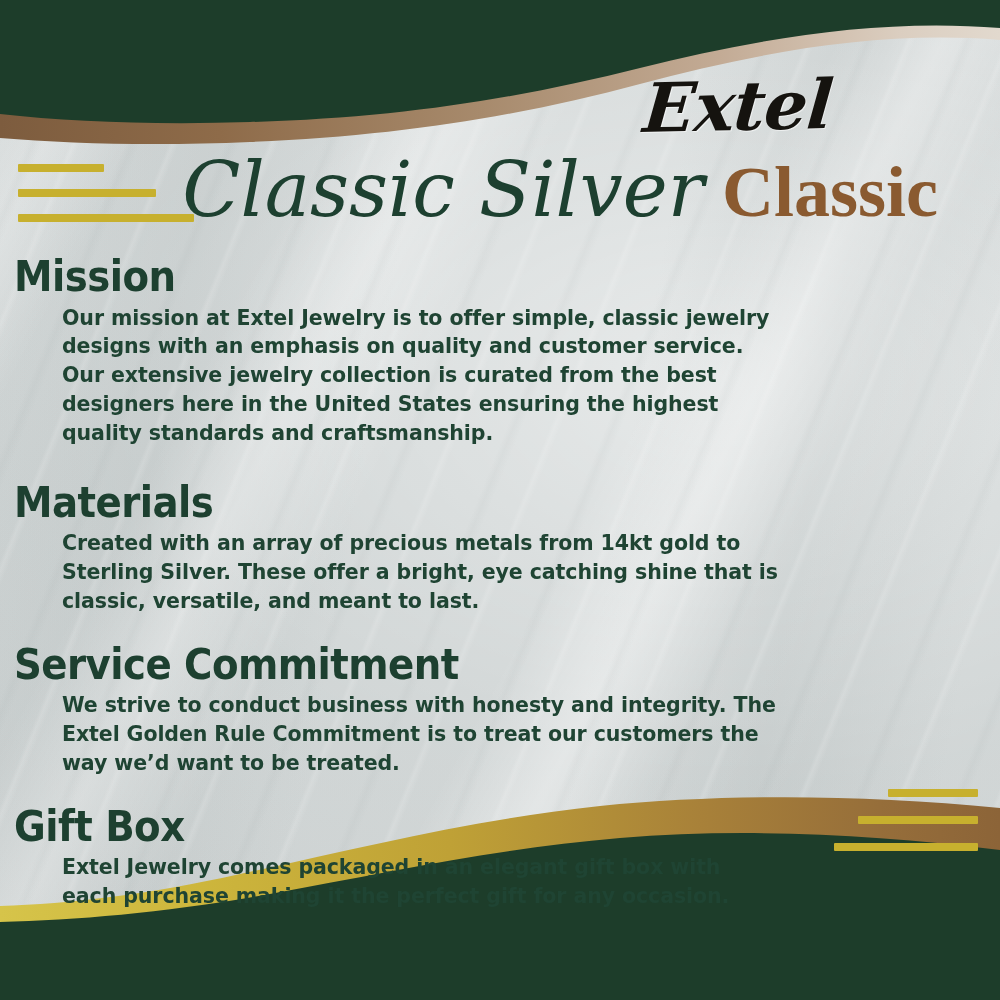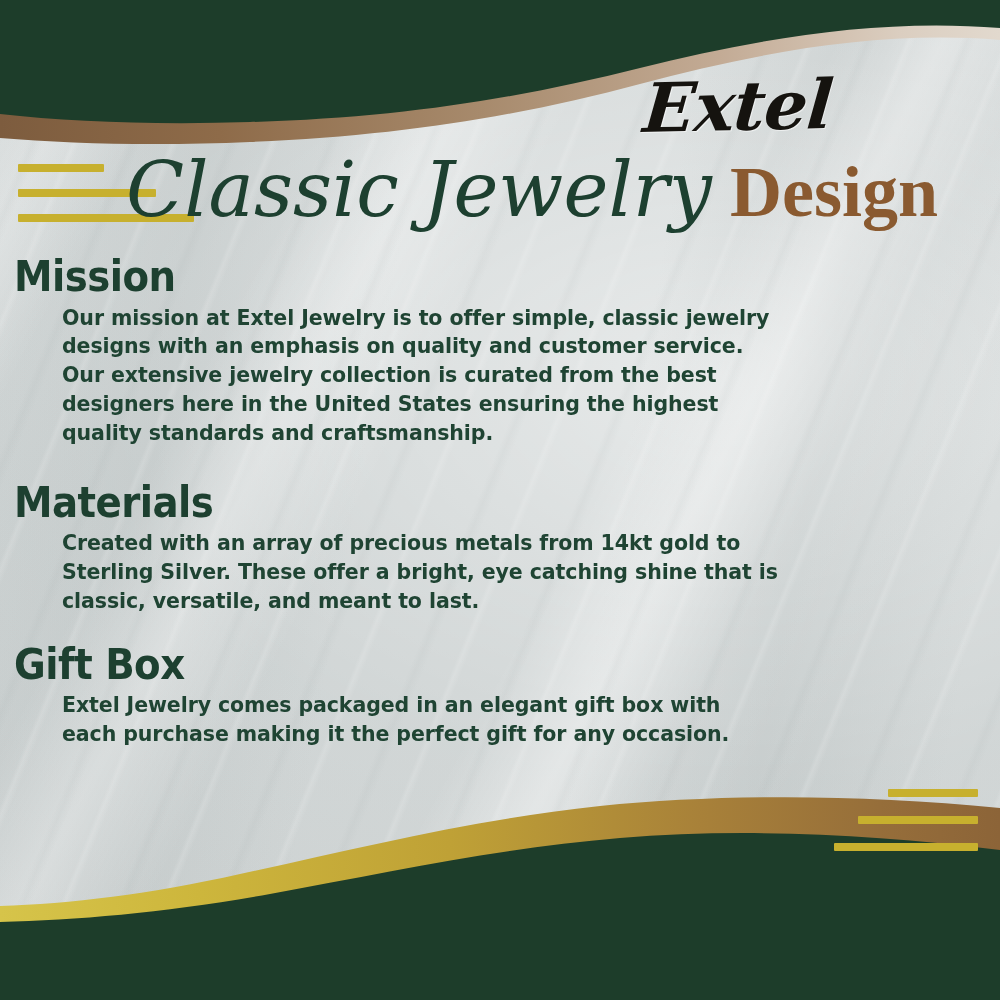--- a/index.html
+++ b/index.html
@@ -222,36 +222,40 @@
 
   <div class="rule-group rules-bottomright">
     <div class="rule"></div>
     <div class="rule"></div>
     <div class="rule"></div>
   </div>
 
   <div class="brand-logo">Extel</div>
 
   <div class="title-row">
-    <span class="title-script">Classic Jewelry</span>
-    <span class="title-serif">Design</span>
+    <span class="title-script">Classic Silver</span>
+    <span class="title-serif">Classic</span>
   </div>
 
   <div class="content">
 
     <div class="section sec-mission">
       <h2 class="section-heading">Mission</h2>
       <p class="section-body">Our mission at Extel Jewelry is to offer simple, classic jewelry designs with an emphasis on quality and customer service. Our extensive jewelry collection is curated from the best designers here in the United States ensuring the highest quality standards and craftsmanship.</p>
     </div>
 
     <div class="section sec-materials">
       <h2 class="section-heading">Materials</h2>
       <p class="section-body">Created with an array of precious metals from 14kt gold to Sterling Silver. These offer a bright, eye catching shine that is classic, versatile, and meant to last.</p>
     </div>
 
+    <div class="section sec-service">
+      <h2 class="section-heading">Service Commitment</h2>
+      <p class="section-body">We strive to conduct business with honesty and integrity. The Extel Golden Rule Commitment is to treat our customers the way we’d want to be treated.</p>
+    </div>
 
     <div class="section sec-giftbox">
       <h2 class="section-heading">Gift Box</h2>
       <p class="section-body">Extel Jewelry comes packaged in an elegant gift box with each purchase making it the perfect gift for any occasion.</p>
     </div>
 
   </div>
 </div>
 
 </body></html>

